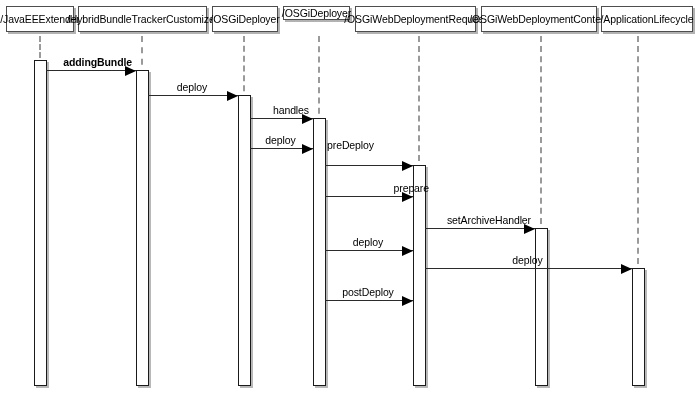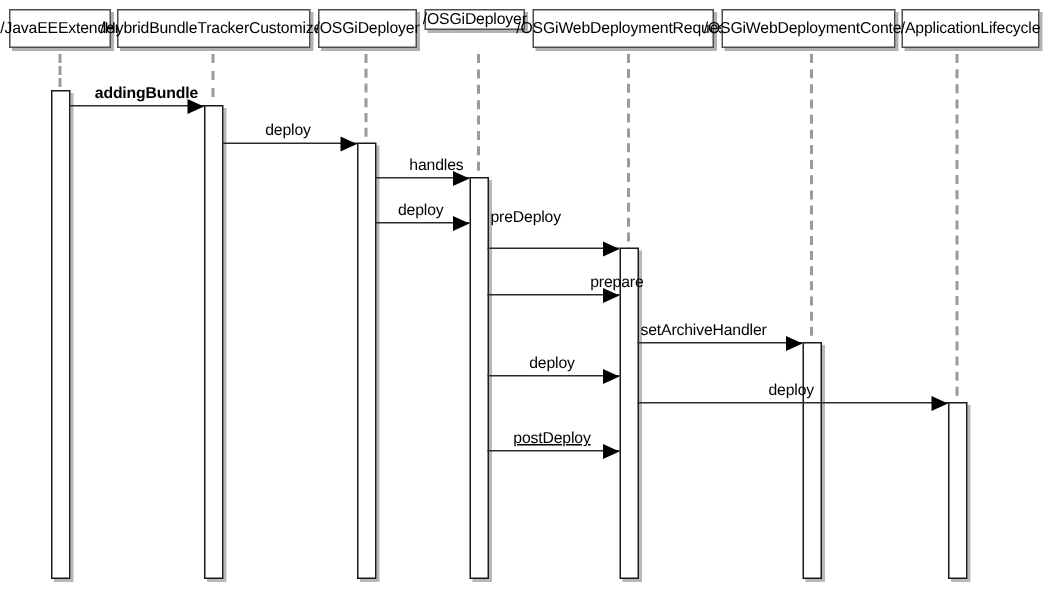--- a/index.html
+++ b/index.html
@@ -108,24 +108,24 @@
       <div class="msg-arrow" style="left: 302px; top: 144px;"></div>
       <div class="msg-label" style="left: 252px; top: 135px; width: 57px; text-align: center;">deploy</div>
       <div class="msg-line" style="left: 325px; top: 165px; width: 88px;"></div>
       <div class="msg-arrow" style="left: 402px; top: 161px;"></div>
       <div class="msg-label" style="left: 327px; top: 140px; width: 82px; text-align: left;">preDeploy</div>
       <div class="msg-line" style="left: 325px; top: 196px; width: 88px;"></div>
       <div class="msg-arrow" style="left: 402px; top: 192px;"></div>
       <div class="msg-label" style="left: 327px; top: 183px; width: 82px; text-align: right; margin-left: 20px;">prepare</div>
       <div class="msg-line" style="left: 425px; top: 228px; width: 110px;"></div>
       <div class="msg-arrow" style="left: 524px; top: 224px;"></div>
-      <div class="msg-label" style="left: 427px; top: 215px; width: 104px; text-align: left;">setArchiveHandler</div>
+      <div class="msg-label" style="left: 427px; top: 215px; width: 104px; text-align: right;">setArchiveHandler</div>
       <div class="msg-line" style="left: 325px; top: 250px; width: 88px;"></div>
       <div class="msg-arrow" style="left: 402px; top: 246px;"></div>
       <div class="msg-label" style="left: 327px; top: 237px; width: 82px; text-align: center;">deploy</div>
       <div class="msg-line" style="left: 425px; top: 268px; width: 207px;"></div>
       <div class="msg-arrow" style="left: 621px; top: 264px;"></div>
       <div class="msg-label" style="left: 427px; top: 255px; width: 201px; text-align: center;">deploy</div>
       <div class="msg-line" style="left: 325px; top: 300px; width: 88px;"></div>
       <div class="msg-arrow" style="left: 402px; top: 296px;"></div>
-      <div class="msg-label" style="left: 327px; top: 287px; width: 82px; text-align: center; text-decoration: underline;">postDeploy</div>
+      <div class="msg-label" style="left: 327px; top: 287px; width: 82px; text-align: center;">postDeploy</div>
     </div>
 </div>
 
 </body></html>

